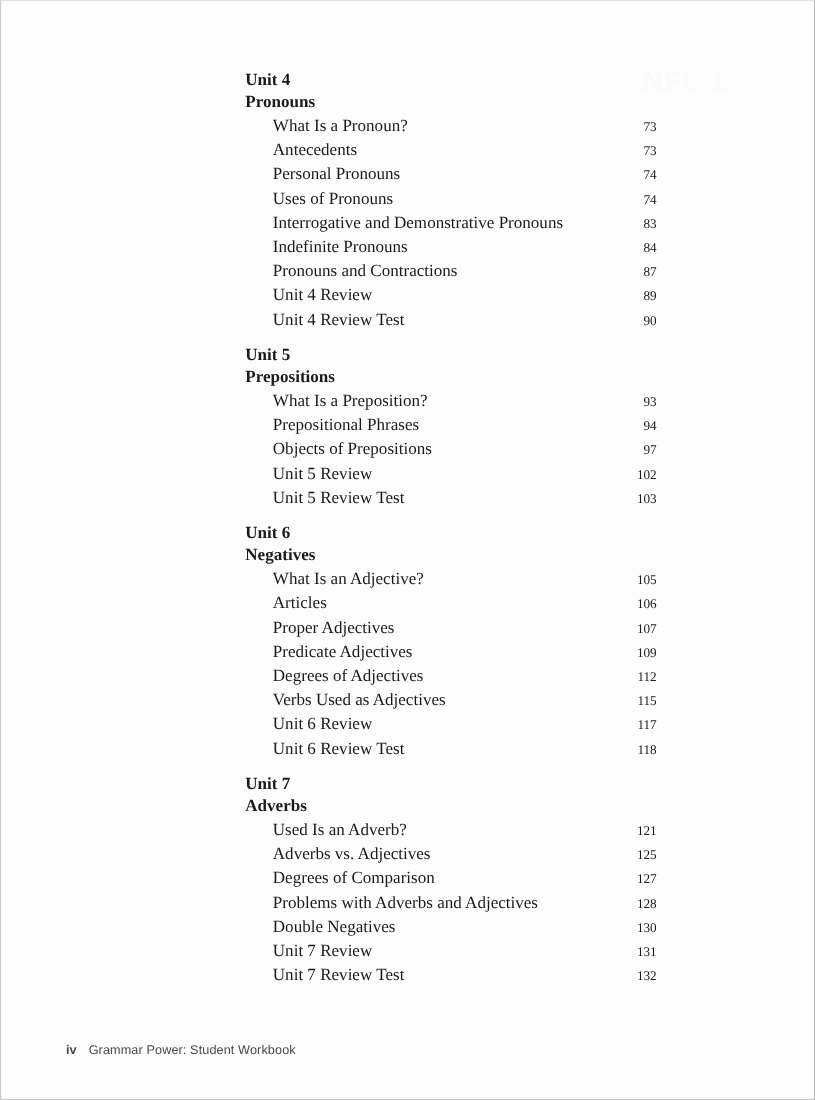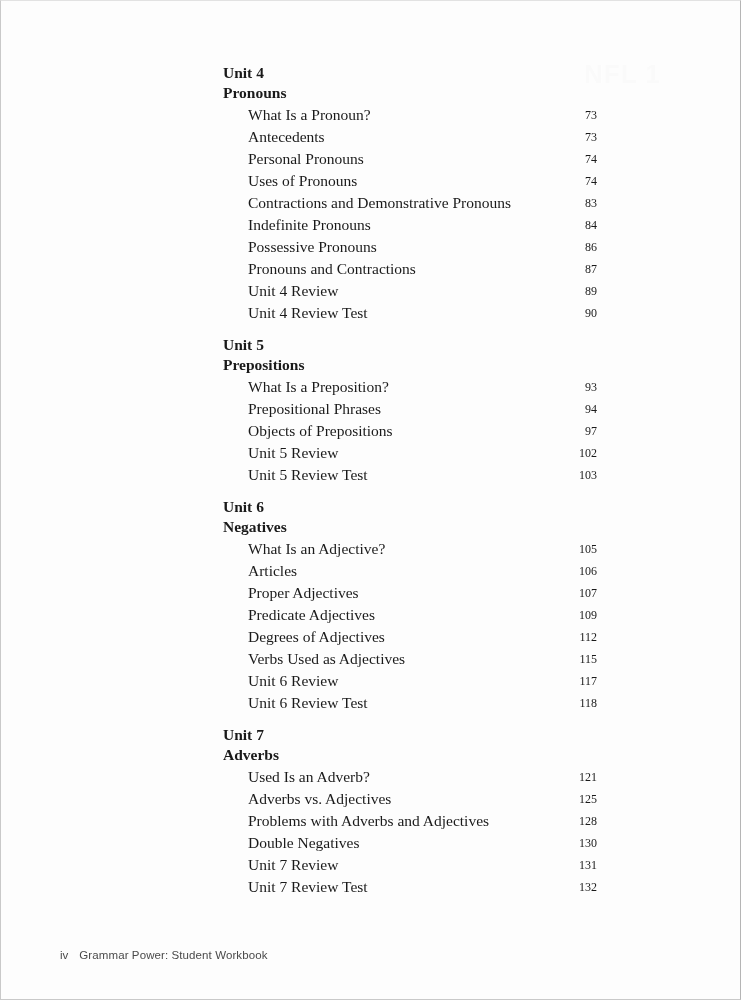--- a/index.html
+++ b/index.html
@@ -96,21 +96,21 @@
     position: absolute;
     left: 59px;
     top: 948px;
     display: flex;
     align-items: baseline;
     font-family: "Liberation Sans", "DejaVu Sans", sans-serif;
     color: #4a4a4a;
   }
   #footer .folio {
     font-size: 11.5px;
-    font-weight: normal;
+    font-weight: bold;
     margin-right: 11px;
   }
   #footer .running-head {
     font-size: 11.5px;
     letter-spacing: 0.1px;
   }
 </style>
 </head>
 <body>
 
@@ -137,33 +137,28 @@
             <span class="entry-label">Personal Pronouns</span>
             <span class="entry-spacer"></span>
             <span class="entry-page">74</span>
           </li>
           <li class="entry">
             <span class="entry-label">Uses of Pronouns</span>
             <span class="entry-spacer"></span>
             <span class="entry-page">74</span>
           </li>
           <li class="entry">
-            <span class="entry-label">Contractions and Demonstrative Pronouns</span>
+            <span class="entry-label">Interrogative and Demonstrative Pronouns</span>
             <span class="entry-spacer"></span>
             <span class="entry-page">83</span>
           </li>
           <li class="entry">
             <span class="entry-label">Indefinite Pronouns</span>
             <span class="entry-spacer"></span>
             <span class="entry-page">84</span>
-          </li>
-          <li class="entry">
-            <span class="entry-label">Possessive Pronouns</span>
-            <span class="entry-spacer"></span>
-            <span class="entry-page">86</span>
           </li>
           <li class="entry">
             <span class="entry-label">Pronouns and Contractions</span>
             <span class="entry-spacer"></span>
             <span class="entry-page">87</span>
           </li>
           <li class="entry">
             <span class="entry-label">Unit 4 Review</span>
             <span class="entry-spacer"></span>
             <span class="entry-page">89</span>
@@ -260,20 +255,25 @@
             <span class="entry-label">Used Is an Adverb?</span>
             <span class="entry-spacer"></span>
             <span class="entry-page">121</span>
           </li>
           <li class="entry">
             <span class="entry-label">Adverbs vs. Adjectives</span>
             <span class="entry-spacer"></span>
             <span class="entry-page">125</span>
           </li>
           <li class="entry">
+            <span class="entry-label">Degrees of Comparison</span>
+            <span class="entry-spacer"></span>
+            <span class="entry-page">127</span>
+          </li>
+          <li class="entry">
             <span class="entry-label">Problems with Adverbs and Adjectives</span>
             <span class="entry-spacer"></span>
             <span class="entry-page">128</span>
           </li>
           <li class="entry">
             <span class="entry-label">Double Negatives</span>
             <span class="entry-spacer"></span>
             <span class="entry-page">130</span>
           </li>
           <li class="entry">

